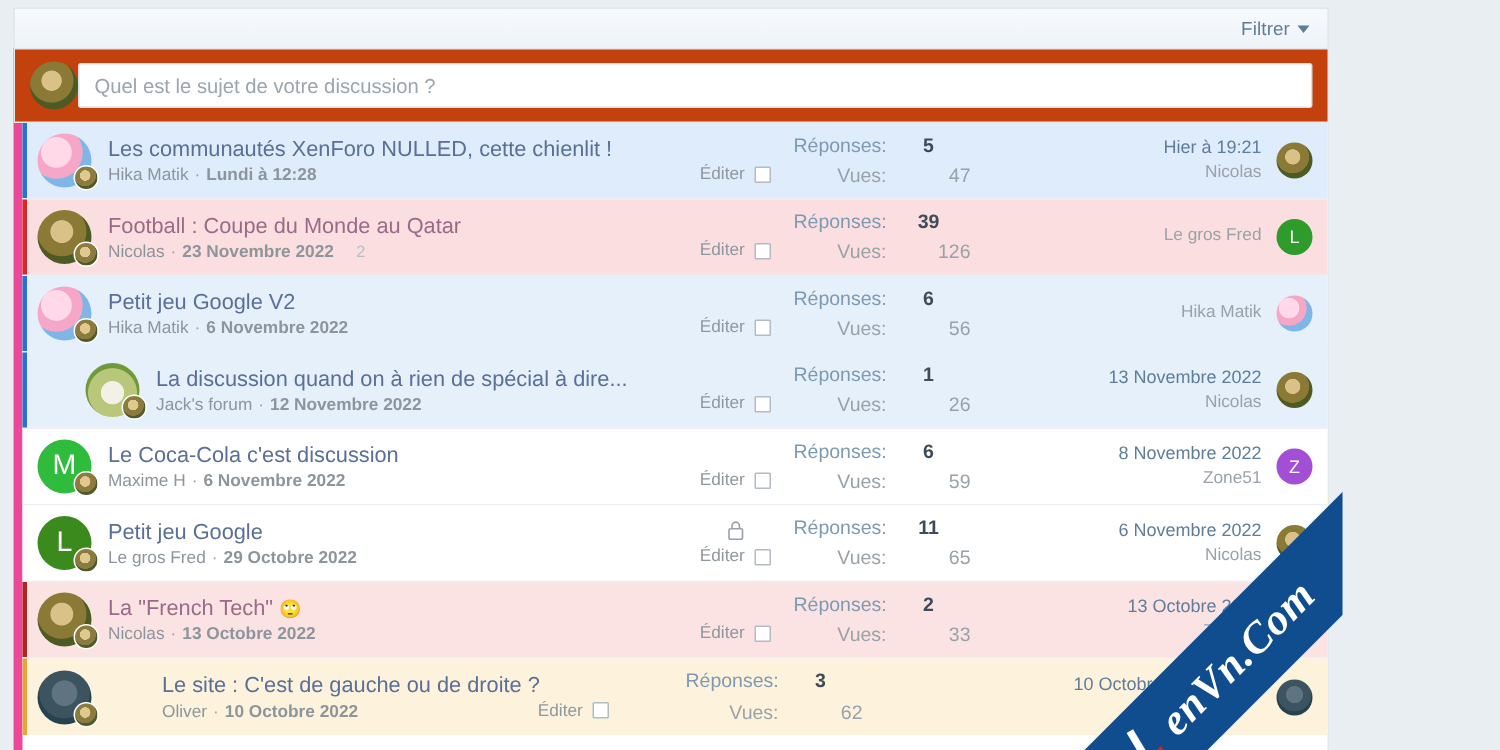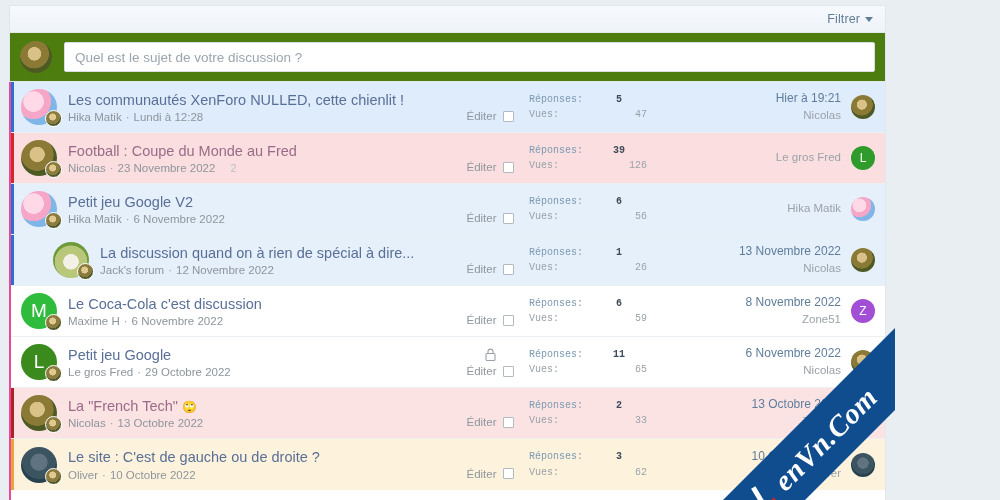--- a/index.html
+++ b/index.html
@@ -52,26 +52,25 @@
     display: inline-block;
   }
 
   
   .compose {
     position: absolute;
     left: 9px;
     top: 32px;
     right: 9px;
     height: 50px;
-    background: #4d7c0f;
+    background: #c2410c;
     border: 1px solid #e2e7ec;
     display: flex;
     align-items: center;
     padding: 0 10px;
-    gap: 12px;
   }
   .compose-avatar {
     width: 32px; height: 32px;
     border-radius: 50%;
     flex: 0 0 32px;
     overflow: hidden;
     position: relative;
   }
   .compose-input {
     flex: 1;
@@ -88,33 +87,33 @@
   .compose-input::placeholder { color: #9aa5ae; }
 
   
   .thread-list {
     position: absolute;
     left: 9px;
     top: 82px;
     right: 9px;
     bottom: 0;
     background: #fff;
-    border-left: 2px solid #ec4899;
+    border-left: 6px solid #ec4899;
     border-right: 1px solid #e2e7ec;
   }
 
   .thread {
     position: relative;
     height: 51px;
     display: flex;
     align-items: center;
     padding-left: 10px;
     border-bottom: 1px solid #edf0f3;
   }
-  .thread:last-child { border-bottom: none; }
+  .thread:last-child { border-bottom: none; gap: 36px; }
 
   .thread .accent {
     position: absolute;
     left: 0; top: 0; bottom: 0;
     width: 3px;
   }
 
   
   .av-wrap {
     position: relative;
@@ -154,21 +153,21 @@
   .thread-title.pink { color: #9a6b88; }
   .thread-meta {
     font-size: 11.5px;
     color: #9aa2a9;
     margin-top: 2px;
     display: flex;
     align-items: center;
     gap: 4px;
   }
   .thread-meta .author { color: #8d959c; }
-  .thread-meta b { font-weight: normal; color: #8d959c; }
+  .thread-meta b { font-weight: bold; color: #8d959c; }
   .pagejump {
     display: inline-block;
     margin-left: 8px;
     font-size: 11px;
     color: #b8bfc5;
     padding: 0 3px;
     cursor: pointer;
   }
   .emoji { font-size: 12px; }
 
@@ -196,27 +195,26 @@
     width: 11px; height: 11px;
     border: 1px solid #b3bbc2;
     background: #fff;
     border-radius: 1px;
     display: inline-block;
   }
 
   
   .col-stats {
     flex: 0 0 140px;
-    font-size: 10px;
+    font-size: 13px;
     line-height: 1.55;
-    font-family: Liberation Mono, monospace;
   }
   .stat-line { display: flex; }
   .stat-label { width: 62px; color: #7d9ab2; }
-  .stat-label.dim { color: #9aa2a9; }
+  .stat-label.dim { color: #9aa2a9; text-align: right; }
   .stat-val { width: 56px; text-align: center; color: #3e4c59; font-weight: bold; }
   .stat-val.dim { color: #9aa2a9; font-weight: normal; text-align: right; }
 
   
   .col-last {
     flex: 0 0 180px;
     text-align: right;
     padding-right: 8px;
     font-size: 11.5px;
     line-height: 1.5;
@@ -343,21 +341,21 @@
         <span class="col-avatar">
           <span class="last-av ph-nicolas"></span>
         </span>
       </div>
       <div class="thread" style="background: rgb(251, 223, 224);">
         <span class="accent" style="background:#d62828"></span>
         <span class="av-wrap">
           <span class="av-main ph-nicolas"></span>
           <span class="av-mini ph-mini"></span>
         </span>
-        <span class="thread-main"><span class="thread-title pink" style="color:#9a6b88">Football : Coupe du Monde au Fred</span><span class="thread-meta">
+        <span class="thread-main"><span class="thread-title pink" style="color:#9a6b88">Football : Coupe du Monde au Qatar</span><span class="thread-meta">
             <span class="author">Nicolas</span>
             <span>·</span>
             <b>23 Novembre 2022</b>
             <span class="pagejump">2</span>
           </span></span>
         <span class="col-edit">
           <span class="lock-slot"></span>
           <span class="edit-row">
             <span>Éditer</span>
             <span class="edit-box"></span>

